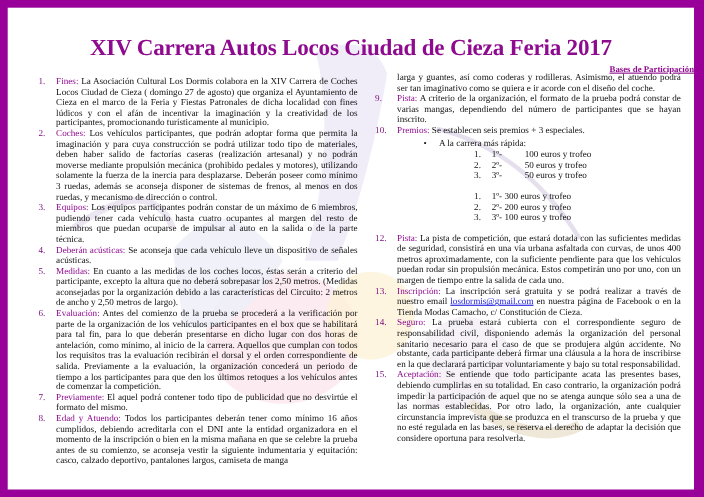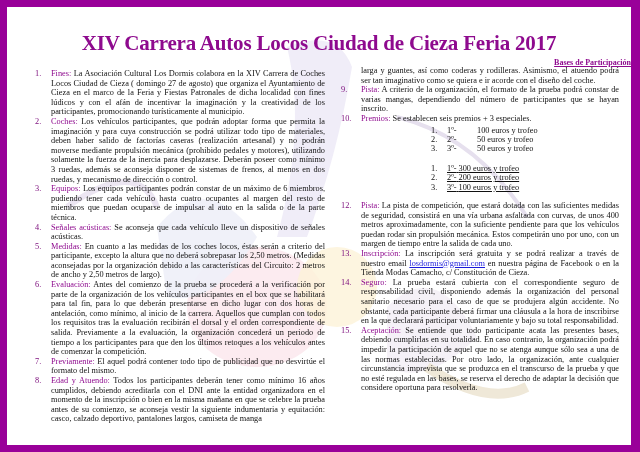--- a/index.html
+++ b/index.html
@@ -36,21 +36,21 @@
   .num { position: absolute; left: 0; top: 0; color: #7a0a7a; }
   .right .items > li { padding-left: 20px; }
   .label { color: #8e0a8e; }
   .bullet-block { margin: 2px 0 0 24px; }
   .bullet-head { position: relative; padding-left: 14px; }
   .bullet-head::before { content: "•"; position: absolute; left: 0; top: 0; }
   .prize-list { margin: 1px 0 0 46px; padding: 0; list-style: none; }
   .prize-list li { display: flex; gap: 6px; line-height: 9.4px; }
   .prize-list .pn { width: 10px; }
   .prize-list .pp { width: 24px; }
-  .ul { text-decoration: underline; }
+  .ul { }
   .email { color: #1a1adb; text-decoration: underline; }
   .cont { padding-left: 20px; }
 </style>
 </head>
 <body>
 
 <div class="frame">
   <svg class="watermark" viewBox="0 0 624 438">
     <path d="M280 40 Q330 20 345 60 Q330 150 300 230 L270 230 Q300 120 280 40Z" fill="#ece8f6" opacity="0.8"></path>
     <ellipse cx="250" cy="300" rx="70" ry="60" fill="#fbe3ea" opacity="0.7"></ellipse>
@@ -63,34 +63,35 @@
   </svg>
 
   <div class="title">XIV Carrera Autos Locos Ciudad de Cieza Feria 2017</div>
   <div class="subtitle">Bases de Participación</div>
 
   <div class="col left">
     <ol class="items">
       <li><span class="num">1.</span><span class="label">Fines:</span><span> La Asociación Cultural Los Dormis colabora en la XIV Carrera de Coches Locos Ciudad de Cieza ( domingo 27 de agosto) que organiza el Ayuntamiento de Cieza en el marco de la Feria y Fiestas Patronales de dicha localidad con fines lúdicos y con el afán de incentivar la imaginación y la creatividad de los participantes, promocionando turísticamente al municipio.</span></li>
       <li><span class="num">2.</span><span class="label">Coches:</span><span> Los vehículos participantes, que podrán adoptar forma que permita la imaginación y para cuya construcción se podrá utilizar todo tipo de materiales, deben haber salido de factorías caseras (realización artesanal) y no podrán moverse mediante propulsión mecánica (prohibido pedales y motores), utilizando solamente la fuerza de la inercia para desplazarse. Deberán poseer como mínimo 3 ruedas, además se aconseja disponer de sistemas de frenos, al menos en dos ruedas, y mecanismo de dirección o control.</span></li>
       <li><span class="num">3.</span><span class="label">Equipos:</span><span> Los equipos participantes podrán constar de un máximo de 6 miembros, pudiendo tener cada vehículo hasta cuatro ocupantes al margen del resto de miembros que puedan ocuparse de impulsar al auto en la salida o de la parte técnica.</span></li>
-      <li><span class="num">4.</span><span class="label">Señales acústicas:</span><span> Se aconseja que cada vehículo lleve un dispositivo de señales acústicas.</span></li>
+      <li><span class="num">4.</span><span class="label">Deberán acústicas:</span><span> Se aconseja que cada vehículo lleve un dispositivo de señales acústicas.</span></li>
       <li><span class="num">5.</span><span class="label">Medidas:</span><span> En cuanto a las  medidas de los coches locos, éstas serán a criterio del participante, excepto la altura que no deberá sobrepasar los 2,50 metros. (Medidas aconsejadas por la organización debido a las características del Circuito: 2 metros de ancho y 2,50 metros de largo).</span></li>
       <li><span class="num">6.</span><span class="label">Evaluación:</span><span> Antes del comienzo de la prueba se procederá a la verificación por parte de la organización de los vehículos participantes en el box que se habilitará para tal fin, para lo que deberán presentarse en dicho lugar con dos horas de antelación, como mínimo, al inicio de la carrera. Aquellos que cumplan con todos los requisitos tras la evaluación recibirán el dorsal y el orden correspondiente de salida. Previamente a la evaluación, la organización concederá un periodo de tiempo a los participantes para que den los últimos retoques a los vehículos antes de comenzar la competición.</span></li>
       <li><span class="num">7.</span><span class="label">Previamente:</span><span> El aquel podrá contener todo tipo de publicidad que no desvirtúe el formato del mismo.</span></li>
       <li><span class="num">8.</span><span class="label">Edad y Atuendo:</span><span> Todos los participantes deberán tener como mínimo 16 años cumplidos, debiendo acreditarla con el DNI ante la entidad organizadora en el momento de la inscripción o bien en la misma mañana en que se celebre la prueba antes de su comienzo, se aconseja vestir la siguiente indumentaria y equitación: casco, calzado deportivo, pantalones largos, camiseta de manga</span></li>
     </ol>
   </div>
 
   <div class="col right">
     <div class="cont">larga y guantes, así como coderas y rodilleras. Asimismo, el atuendo podrá ser tan imaginativo como se quiera e ir acorde con el diseño del coche.</div>
     <ol class="items">
       <li><span class="num">9.</span><span class="label">Pista:</span><span> A criterio de la organización, el formato de la prueba podrá constar de varias mangas, dependiendo del número de participantes que se hayan inscrito.</span></li>
       <li><span class="num">10.</span><span class="label">Premios:</span><span> Se establecen seis premios + 3 especiales.</span>
         <div class="bullet-block">
+          <div class="bullet-head">A la carrera más rápida:</div>
           <ul class="prize-list">
             <li>
                 <span class="pn">1.</span>
                 <span class="pp">1º-</span>
                 <span>100 euros y trofeo</span>
               </li>
             <li>
                 <span class="pn">2.</span>
                 <span class="pp">2º-</span>
                 <span>  50 euros y trofeo</span>

